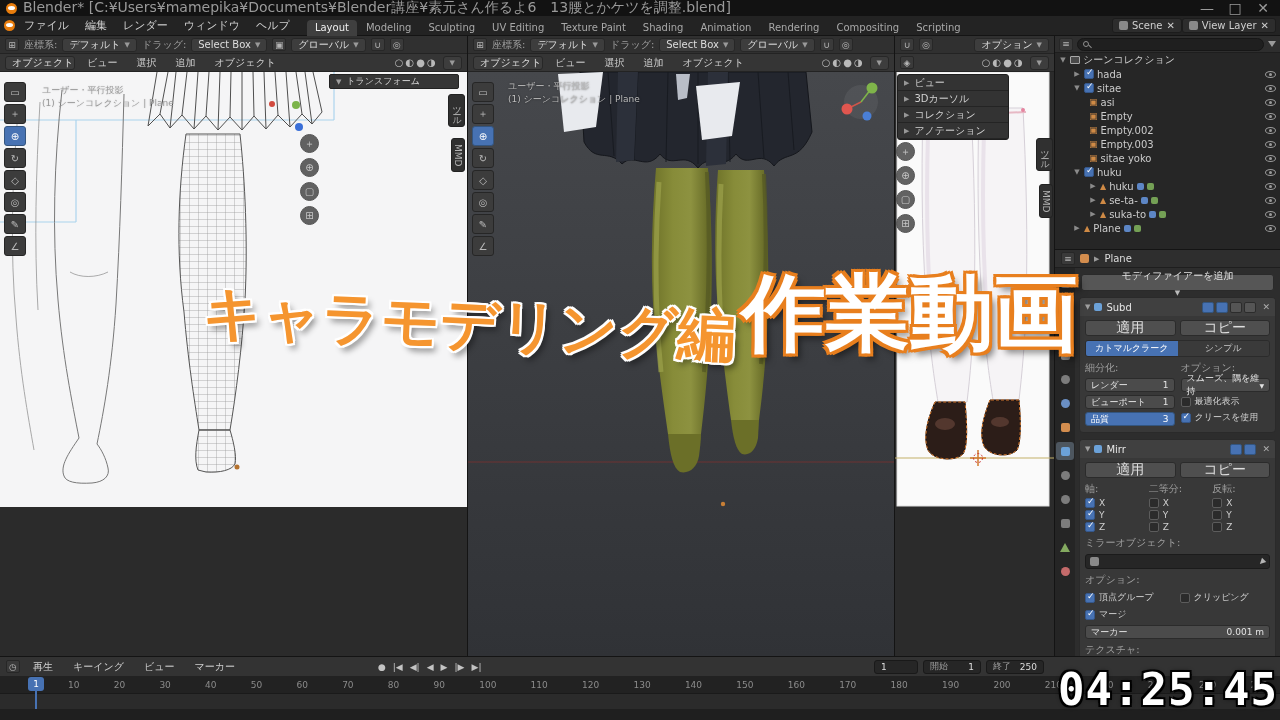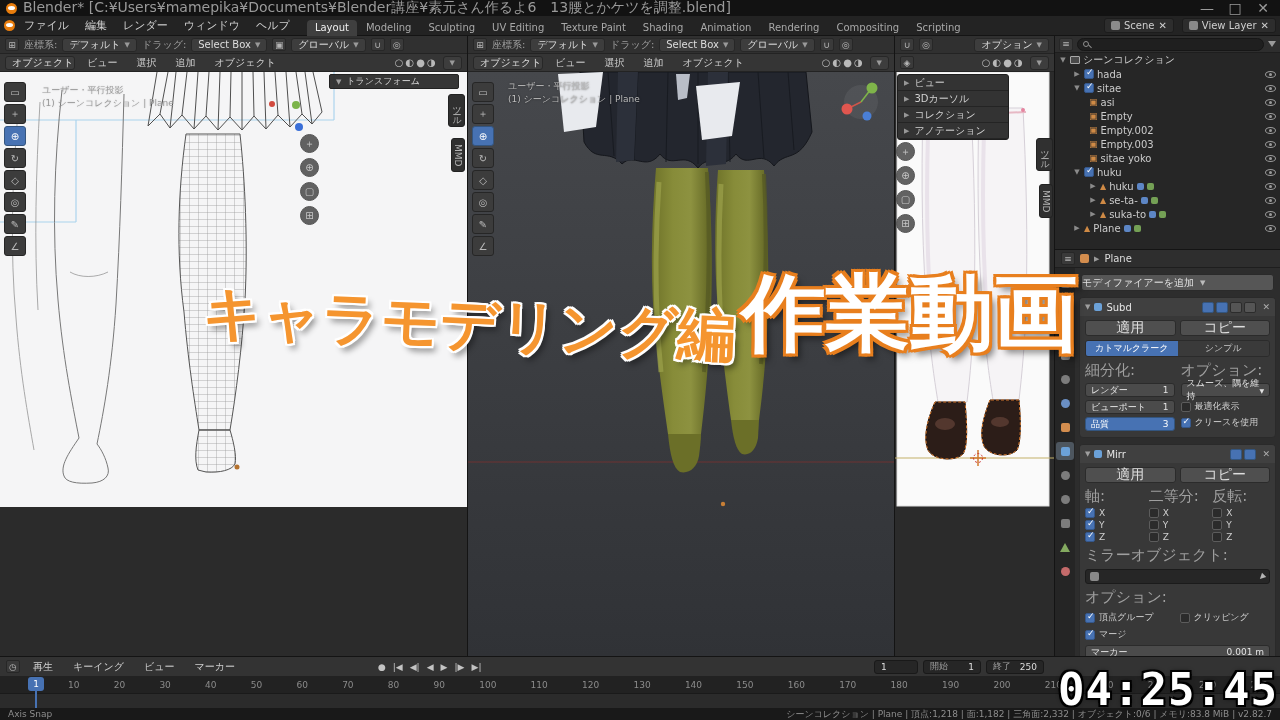--- a/index.html
+++ b/index.html
@@ -13,21 +13,21 @@
   .blogo::after{content:"";position:absolute;left:2px;top:3px;width:7px;height:4px;border-radius:50%;background:#fff;}
   #titlebar .ttl{white-space:nowrap;overflow:hidden;text-overflow:ellipsis;flex:1;}
   .winbtn{width:22px;text-align:center;color:#9a9a9a;}
 
   
   #topbar{left:0;top:16px;width:1280px;height:20px;background:#232323;display:flex;align-items:center;gap:2px;padding:0 4px;border-bottom:1px solid #141414;}
   .menu-item{padding:15px 7px;border-radius:3px;color:#cfcfcf;}
   .ws-wrap{display:flex;align-items:flex-end;margin-left:8px;gap:1px;height:20px;}
   .ws{padding:2px 8px 3px;color:#a8a8a8;border-radius:4px 4px 0 0;font-size:10px;}
   .ws.active{background:#3f3f3f;color:#efefef;}
-  .tb-right{margin-left:auto;display:flex;align-items:center;gap:8px;}
+  .tb-right{margin-left:auto;display:flex;align-items:center;gap:0;}
   .pillbox{display:flex;align-items:center;gap:4px;background:#2d2d2d;border:1px solid #1c1c1c;border-radius:3px;padding:1px 6px;color:#cfcfcf;font-size:10px;}
   .mini-ic{width:9px;height:9px;border-radius:2px;background:#8a8a8a;display:inline-block;}
 
   
   .vh-row{height:18px;background:#303030;display:flex;align-items:center;gap:5px;padding:0 5px;border-bottom:1px solid #232323;font-size:10px;color:#cfcfcf;white-space:nowrap;overflow:hidden;}
   .dd{background:#3d3d3d;border:1px solid #272727;border-radius:3px;padding:0 6px;height:14px;display:inline-flex;align-items:center;gap:4px;color:#ddd;}
   .dd .car{font-size:7px;color:#9a9a9a;}
   .lbl{color:#9f9f9f;}
   .hic{width:14px;height:13px;background:#3a3a3a;border:1px solid #272727;border-radius:2px;display:inline-flex;align-items:center;justify-content:center;color:#b5b5b5;font-size:9px;}
   .shade-ic{color:#b9b9b9;font-size:10px;letter-spacing:2px;}
@@ -83,36 +83,36 @@
   #properties{left:1055px;top:250px;width:225px;height:406px;background:#2d2d2d;overflow:hidden;}
   #prop-head{height:18px;background:#2e2e2e;border-bottom:1px solid #1e1e1e;display:flex;align-items:center;gap:5px;padding:0 6px;font-size:10px;color:#ddd;}
   .obj-ic{width:9px;height:9px;background:#d38d4e;border-radius:2px;flex:0 0 auto;}
   #prop-tabs{position:absolute;left:0;top:18px;width:20px;bottom:0;background:#252525;display:flex;flex-direction:column;align-items:center;padding-top:6px;gap:6px;}
   .pt{width:18px;height:18px;border-radius:3px;display:flex;align-items:center;justify-content:center;}
   .pt.active{background:#4d565f;}
   .sq{width:9px;height:9px;border-radius:2px;background:#9a9a9a;} .ci{width:9px;height:9px;border-radius:50%;background:#9a9a9a;}
   .tri{width:0;height:0;border-left:5px solid transparent;border-right:5px solid transparent;border-bottom:9px solid #84aa60;}
   .sq.orange{background:#d38d4e;} .sq.blue{background:#6ba1d8;} .ci.red{background:#c46a6a;} .ci.blue{background:#6a8fc4;} .ci.dim{background:#7c7c7c;} .sq.dim{background:#7c7c7c;}
   #prop-scroll{position:absolute;left:20px;top:18px;right:0;bottom:0;overflow:hidden;padding:4px 4px 0;}
-  .wide-btn{height:17px;background:#565656;border:1px solid #2a2a2a;border-radius:3px;display:flex;align-items:center;gap:6px;color:#e2e2e2;font-size:10px;margin:2px 2px 6px;}
+  .wide-btn{height:17px;background:#565656;border:1px solid #2a2a2a;border-radius:3px;display:flex;align-items:center;justify-content:center;gap:6px;color:#e2e2e2;font-size:10px;margin:2px 2px 6px;flex-direction:column;}
   .mod-panel{background:#383838;border:1px solid #2a2a2a;border-radius:4px;margin-bottom:6px;overflow:hidden;}
   .mod-head{height:18px;background:#404040;display:flex;align-items:center;gap:4px;padding:0 5px;font-size:10px;color:#e6e6e6;}
   .mod-head .car{font-size:7px;color:#9f9f9f;}
   .mtg{width:12px;height:11px;border-radius:2px;background:#555;border:1px solid #2c2c2c;}
   .mtg.on{background:#4772b3;border-color:#33557f;}
   .mclose{margin-left:2px;color:#aeaeae;font-size:9px;}
   .mod-body{padding:4px 5px 6px;display:flex;flex-direction:column;gap:4px;}
   .row2{display:flex;gap:4px;}
   .btn{flex:1;height:16px;background:#4f4f4f;border:1px solid #2b2b2b;border-radius:3px;display:flex;align-items:center;justify-content:center;color:#dedede;font-size:14px;}
   .seg{display:flex;border:1px solid #2b2b2b;border-radius:3px;overflow:hidden;}
   .seg>div{flex:1;height:15px;display:flex;align-items:center;justify-content:center;background:#3a3a3a;color:#c9c9c9;font-size:9px;}
   .seg>.on{background:#4772b3;color:#fff;}
   .cols{display:flex;gap:6px;}
   .col{flex:1;display:flex;flex-direction:column;gap:3px;}
-  .slbl{color:#9f9f9f;font-size:15px;}
+  .slbl{color:#9f9f9f;font-size:10px;}
   .nf{height:14px;background:#4b4b4b;border:1px solid #2b2b2b;border-radius:3px;display:flex;align-items:center;justify-content:space-between;padding:0 5px;color:#e3e3e3;font-size:9px;}
   .nf.blue{background:#4772b3;border-color:#33557f;color:#fff;}
   .cbrow{display:flex;align-items:center;gap:4px;font-size:9px;color:#cfcfcf;}
   .axgrid{display:grid;grid-template-columns:1fr 1fr 1fr;gap:2px 6px;font-size:9px;}
   .objfield{height:15px;background:#262626;border:1px solid #1b1b1b;border-radius:3px;display:flex;align-items:center;gap:4px;padding:0 4px;}
   .dropper{width:0;height:0;border-left:3px solid transparent;border-right:3px solid transparent;border-top:6px solid #b5b5b5;transform:rotate(45deg);margin-left:auto;}
 
   
   #timeline{left:0;top:656px;width:1280px;height:52px;background:#2b2b2b;border-top:1px solid #141414;}
   #tl-head{height:20px;display:flex;align-items:center;gap:6px;padding:0 6px;background:#333;border-bottom:1px solid #222;font-size:10px;}
@@ -801,23 +801,19 @@
           <span class="tick">250</span>
         </div>
     </div>
     <div id="track"></div>
     <div id="cf-marker">
       <div class="tag">1</div>
       <div class="line"></div>
     </div>
   </div>
 
-  <footer id="statusbar" class="abs">
-    <span>Axis Snap</span>
-    <span class="right">シーンコレクション | Plane | 頂点:1,218 | 面:1,182 | 三角面:2,332 | オブジェクト:0/6 | メモリ:83.8 MiB | v2.82.7</span>
-  </footer>
 
   <div id="big-title" class="abs">
     <span class="t1">キャラモデリング編</span><span class="t2">作業動画</span>
   </div>
   <div id="timestamp" class="abs">04:25:45</div>
 
 </div>
 
 </body></html>

